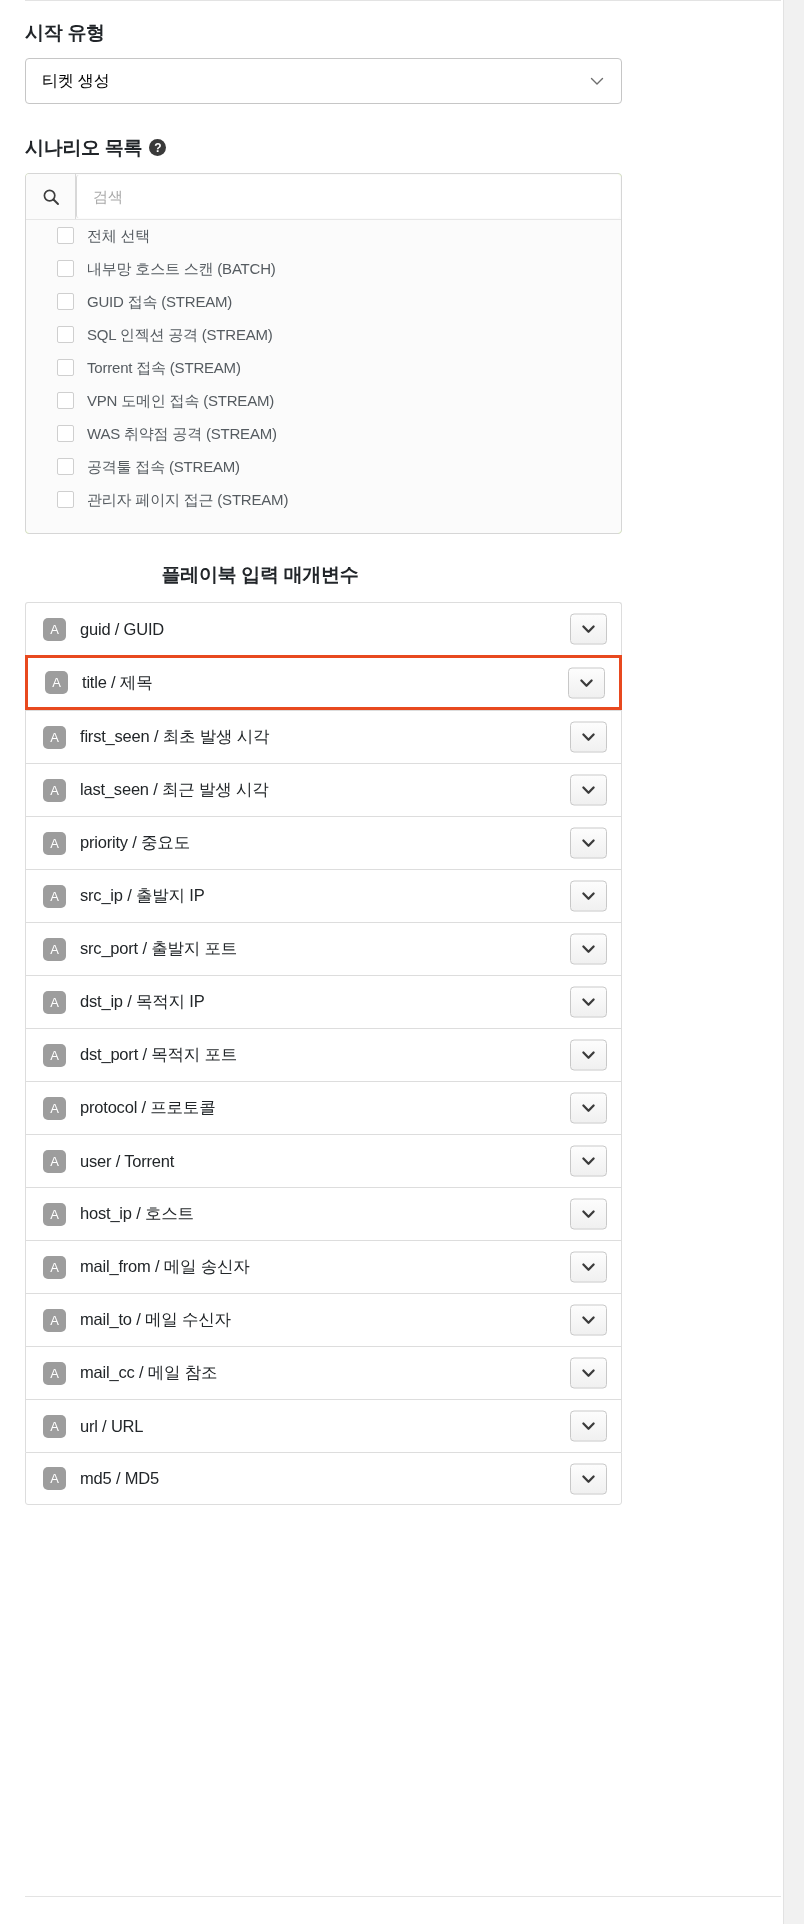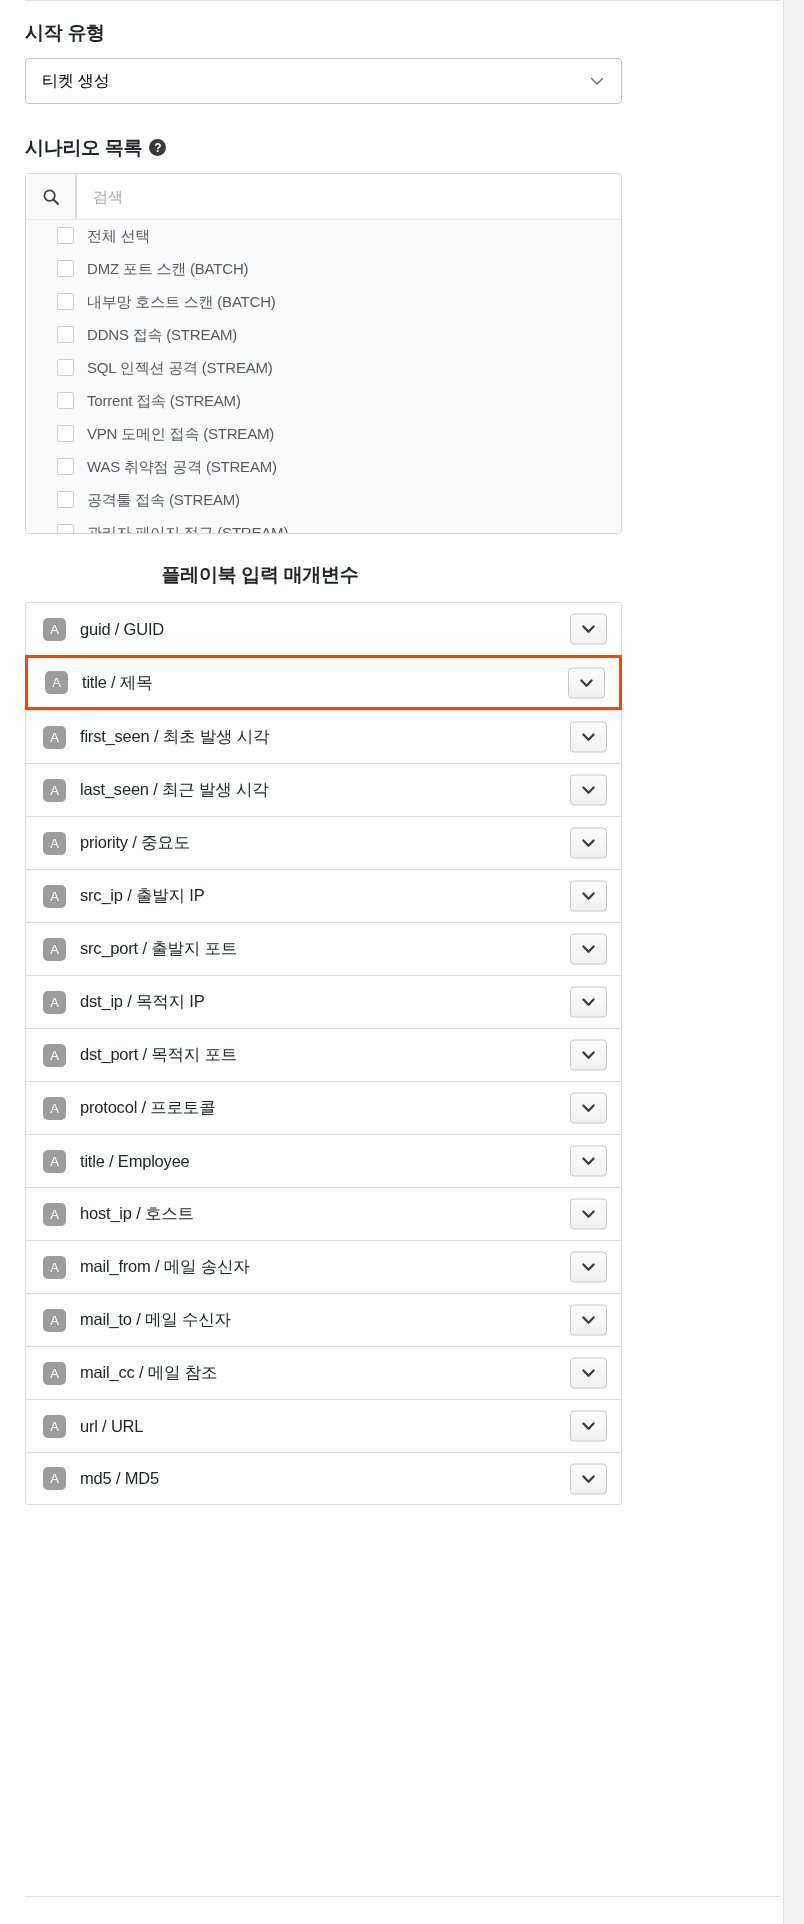--- a/index.html
+++ b/index.html
@@ -283,29 +283,25 @@
         </div>
         <input class="search-input" type="text" placeholder="검색" style="">
       </div>
       <div class="scenario-items">
           <div class="scenario-item">
             <span class="cbox"></span>
             <span class="scenario-text">전체 선택</span>
           </div>
           <div class="scenario-item">
             <span class="cbox"></span>
-            <span class="scenario-text">DMZ 포트 스캔 (BATCH)</span>
-          </div>
-          <div class="scenario-item">
-            <span class="cbox"></span>
             <span class="scenario-text">내부망 호스트 스캔 (BATCH)</span>
           </div>
           <div class="scenario-item">
             <span class="cbox"></span>
-            <span class="scenario-text">DDNS 접속 (STREAM)</span>
+            <span class="scenario-text">GUID 접속 (STREAM)</span>
           </div>
           <div class="scenario-item">
             <span class="cbox"></span>
             <span class="scenario-text">SQL 인젝션 공격 (STREAM)</span>
           </div>
           <div class="scenario-item">
             <span class="cbox"></span>
             <span class="scenario-text">Torrent 접속 (STREAM)</span>
           </div>
           <div class="scenario-item">
@@ -417,21 +413,21 @@
           <span class="a-badge">A</span>
           <span class="param-text">protocol / 프로토콜</span>
           <span class="param-chevron">
             <svg width="17" height="17" viewBox="0 0 17 17">
               <path d="M3.4 6 L8.5 11.2 L13.6 6" fill="none" stroke="#3c3c3c" stroke-width="2.3" stroke-linecap="round" stroke-linejoin="round"></path>
             </svg>
           </span>
         </div>
         <div class="param-row">
           <span class="a-badge">A</span>
-          <span class="param-text">title / Employee</span>
+          <span class="param-text">user / Torrent</span>
           <span class="param-chevron">
             <svg width="17" height="17" viewBox="0 0 17 17">
               <path d="M3.4 6 L8.5 11.2 L13.6 6" fill="none" stroke="#3c3c3c" stroke-width="2.3" stroke-linecap="round" stroke-linejoin="round"></path>
             </svg>
           </span>
         </div>
         <div class="param-row">
           <span class="a-badge">A</span>
           <span class="param-text">host_ip / 호스트</span>
           <span class="param-chevron">

